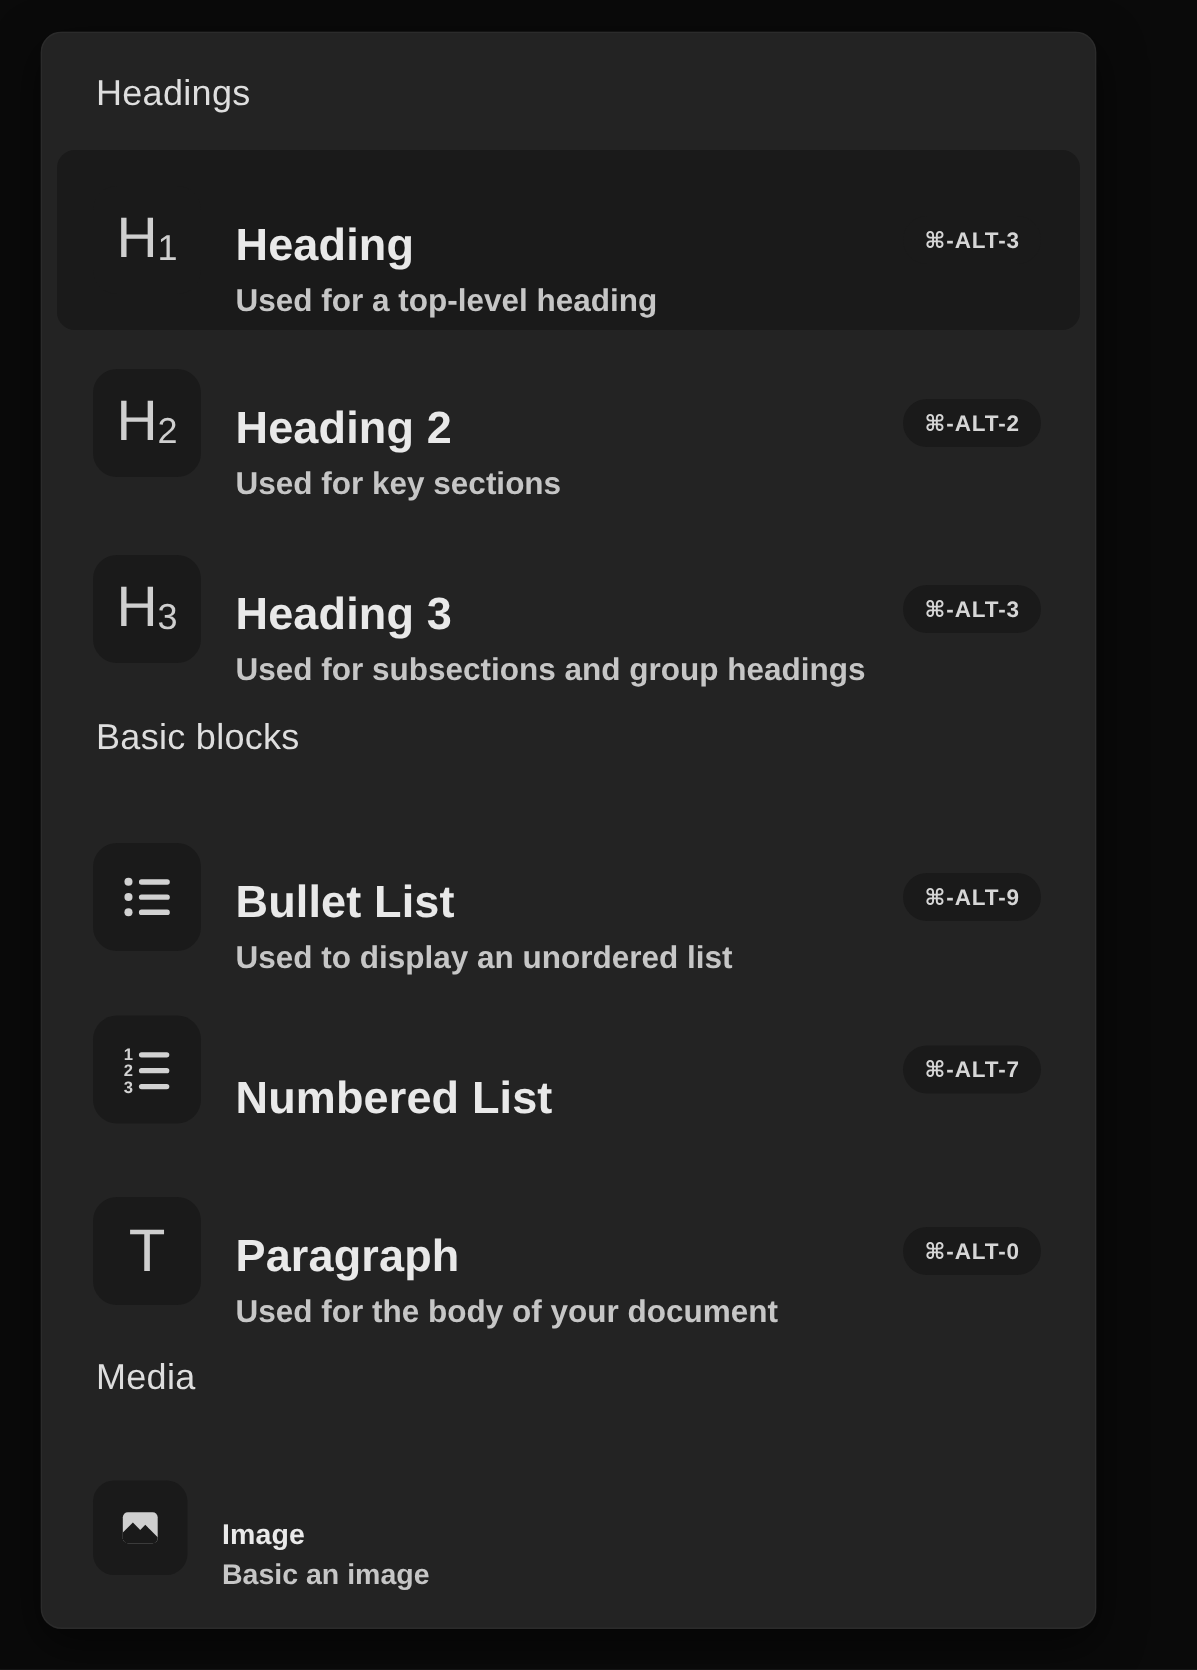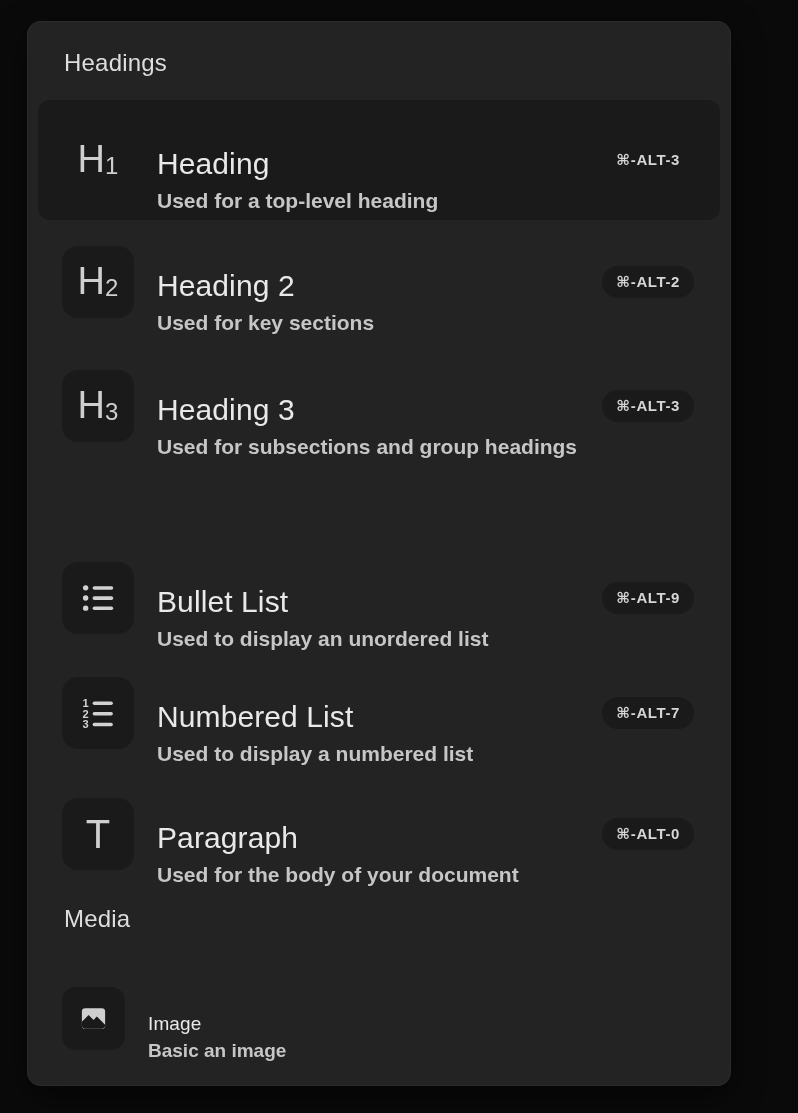--- a/index.html
+++ b/index.html
@@ -45,21 +45,21 @@
   .item--compact .icon-box{width:63px;height:63px;flex:0 0 63px;border-radius:14px;}
 
   .h-glyph{display:flex;align-items:flex-end;line-height:1;color:#cfcfcf;}
   .h-glyph .h-letter{font-size:38px;line-height:0.82;font-weight:400;}
   .h-glyph .h-digit{font-size:24px;line-height:0.78;font-weight:400;}
   .t-glyph{font-size:40px;line-height:1;font-weight:400;color:#cfcfcf;}
 
   .icon-svg{display:block;}
 
   .text-col{margin-left:23px;min-width:0;}
-  .item-title{font-size:30px;font-weight:400;color:var(--title);line-height:1.15;letter-spacing:0.1px;margin-top:40px;}
+  .item-title{font-size:30px;font-weight:700;color:var(--title);line-height:1.15;letter-spacing:0.1px;margin-top:40px;}
   .item-desc{font-size:21px;font-weight:700;color:var(--desc);margin-top:6px;line-height:1.2;}
   .item--compact .item-title{font-size:19px;}
   .item--compact .item-desc{font-size:19px;margin-top:5px;}
 
   .shortcut{
     margin-left:auto;background:var(--inset);color:var(--pill-text);
     height:32px;border-radius:16px;padding:0 14px;display:flex;align-items:center;
     font-size:15px;font-weight:700;letter-spacing:0.6px;white-space:nowrap;
   }
 </style>
@@ -105,20 +105,21 @@
           <span class="h-digit">3</span>
       </span>
     </div>
     <div class="text-col">
       <div class="item-title">Heading 3</div>
       <div class="item-desc">Used for subsections and group headings</div>
     </div>
     <div class="shortcut">⌘-ALT-3</div>
   </div>
 
+  <div class="section-label label-2">Basic blocks</div>
 
   <div class="item item-4">
     <div class="icon-box">
       <svg class="icon-svg" width="38" height="38" viewBox="0 0 24 24" fill="currentColor">
         <circle cx="4.2" cy="5.6" r="1.7"></circle>
         <rect x="8.6" y="4.5" width="13" height="2.3" rx="1.1"></rect>
         <circle cx="4.2" cy="12" r="1.7"></circle>
         <rect x="8.6" y="10.9" width="13" height="2.3" rx="1.1"></rect>
         <circle cx="4.2" cy="18.4" r="1.7"></circle>
         <rect x="8.6" y="17.3" width="13" height="2.3" rx="1.1"></rect>
@@ -137,21 +138,20 @@
         <text x="2.2" y="8.1" font-size="7" font-weight="bold" font-family="Liberation Sans, sans-serif">1</text>
         <rect x="8.6" y="4.7" width="12.8" height="2.2" rx="1.1"></rect>
         <text x="2.2" y="14.9" font-size="7" font-weight="bold" font-family="Liberation Sans, sans-serif">2</text>
         <rect x="8.6" y="11.4" width="12.8" height="2.2" rx="1.1"></rect>
         <text x="2.2" y="21.7" font-size="7" font-weight="bold" font-family="Liberation Sans, sans-serif">3</text>
         <rect x="8.6" y="18.1" width="12.8" height="2.2" rx="1.1"></rect>
       </svg>
     </div>
     <div class="text-col">
       <div class="item-title">Numbered List</div>
-      <div class="item-desc">Used to display a numbered list</div>
     </div>
     <div class="shortcut">⌘-ALT-7</div>
   </div>
 
   <div class="item item-6">
     <div class="icon-box">
       <span class="t-glyph">T</span>
     </div>
     <div class="text-col">
       <div class="item-title">Paragraph</div>

